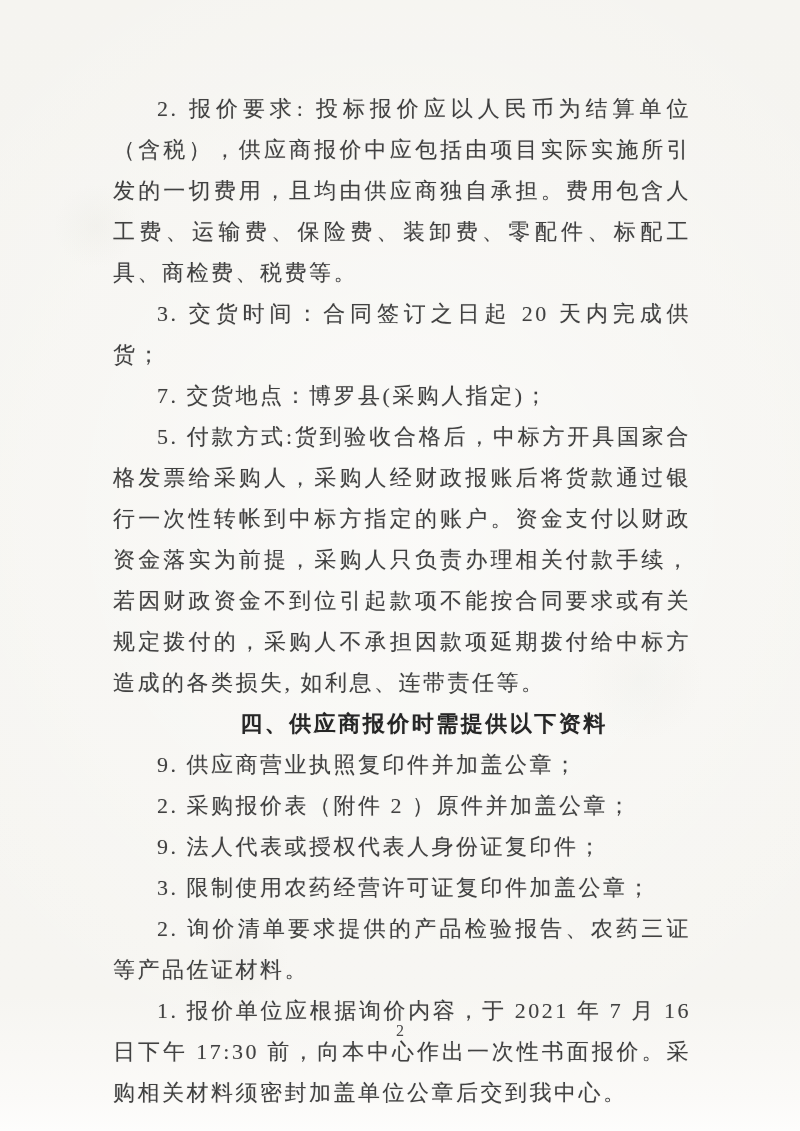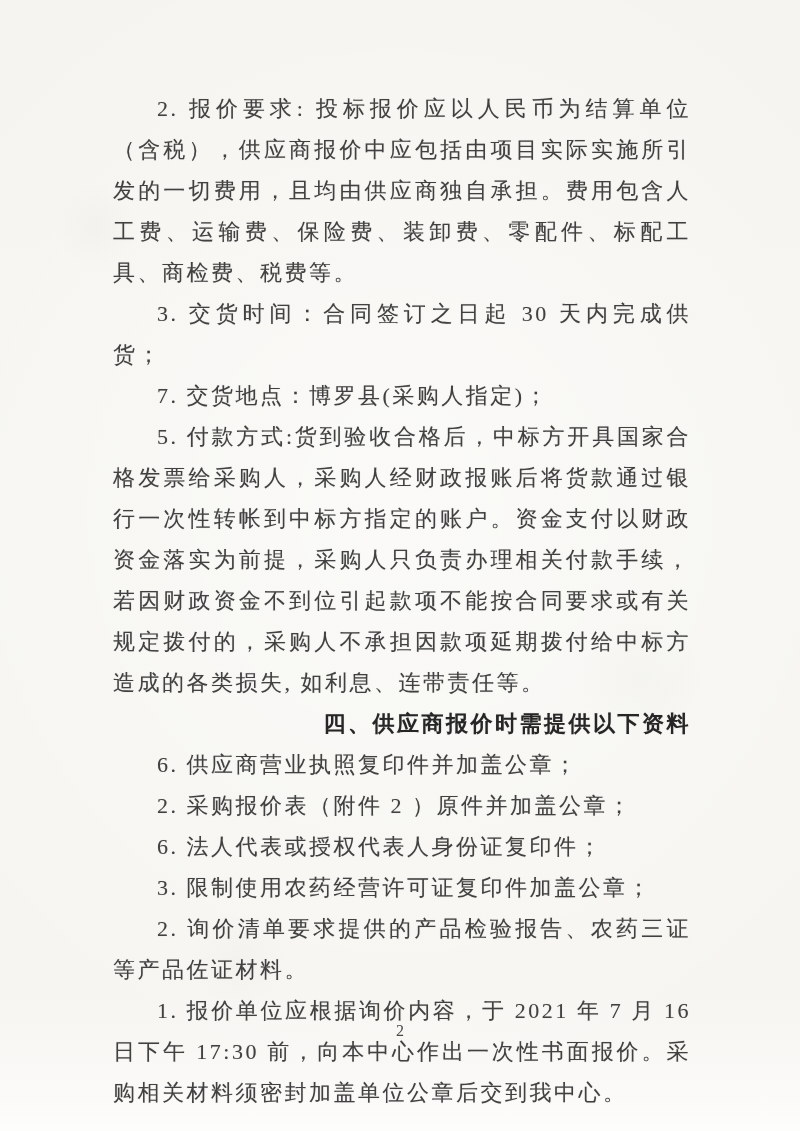--- a/index.html
+++ b/index.html
@@ -50,45 +50,45 @@
     text-indent: 2em;
   }
   .heading {
     margin: 0;
     text-indent: 2em;
     font-size: 22px;
     font-weight: bold;
     color: #262626;
     letter-spacing: 2.5px;
     line-height: 41px;
-    text-align: right;
+    text-align: center;
   }
   .page-number {
     position: absolute;
     top: 1022px;
     left: 0;
     right: 0;
     text-align: center;
     font-size: 16px;
     color: #4a4a4a;
     letter-spacing: 0;
     font-family: "Liberation Serif", "DejaVu Serif", serif;
   }
 </style>
 </head>
 <body>
 
 <div class="page">
   <div class="content">
     <p class="para">2. 报价要求: 投标报价应以人民币为结算单位（含税），供应商报价中应包括由项目实际实施所引发的一切费用，且均由供应商独自承担。费用包含人工费、运输费、保险费、装卸费、零配件、标配工具、商检费、税费等。</p>
-    <p class="para">3. 交货时间：合同签订之日起 30 天内完成供货；</p>
+    <p class="para">3. 交货时间：合同签订之日起 20 天内完成供货；</p>
     <p class="para">7. 交货地点：博罗县(采购人指定)；</p>
     <p class="para">5. 付款方式:货到验收合格后，中标方开具国家合格发票给采购人，采购人经财政报账后将货款通过银行一次性转帐到中标方指定的账户。资金支付以财政资金落实为前提，采购人只负责办理相关付款手续，若因财政资金不到位引起款项不能按合同要求或有关规定拨付的，采购人不承担因款项延期拨付给中标方造成的各类损失, 如利息、连带责任等。</p>
     <h2 class="heading">四、供应商报价时需提供以下资料</h2>
-    <p class="para">6. 供应商营业执照复印件并加盖公章；</p>
+    <p class="para">9. 供应商营业执照复印件并加盖公章；</p>
     <p class="para">2. 采购报价表（附件 2 ）原件并加盖公章；</p>
-    <p class="para">6. 法人代表或授权代表人身份证复印件；</p>
+    <p class="para">9. 法人代表或授权代表人身份证复印件；</p>
     <p class="para">3. 限制使用农药经营许可证复印件加盖公章；</p>
     <p class="para">2. 询价清单要求提供的产品检验报告、农药三证等产品佐证材料。</p>
     <p class="para">1. 报价单位应根据询价内容，于 2021 年 7 月 16 日下午 17:30 前，向本中心作出一次性书面报价。采购相关材料须密封加盖单位公章后交到我中心。</p>
   </div>
   <div class="page-number">2</div>
 </div>
 
 </body></html>

